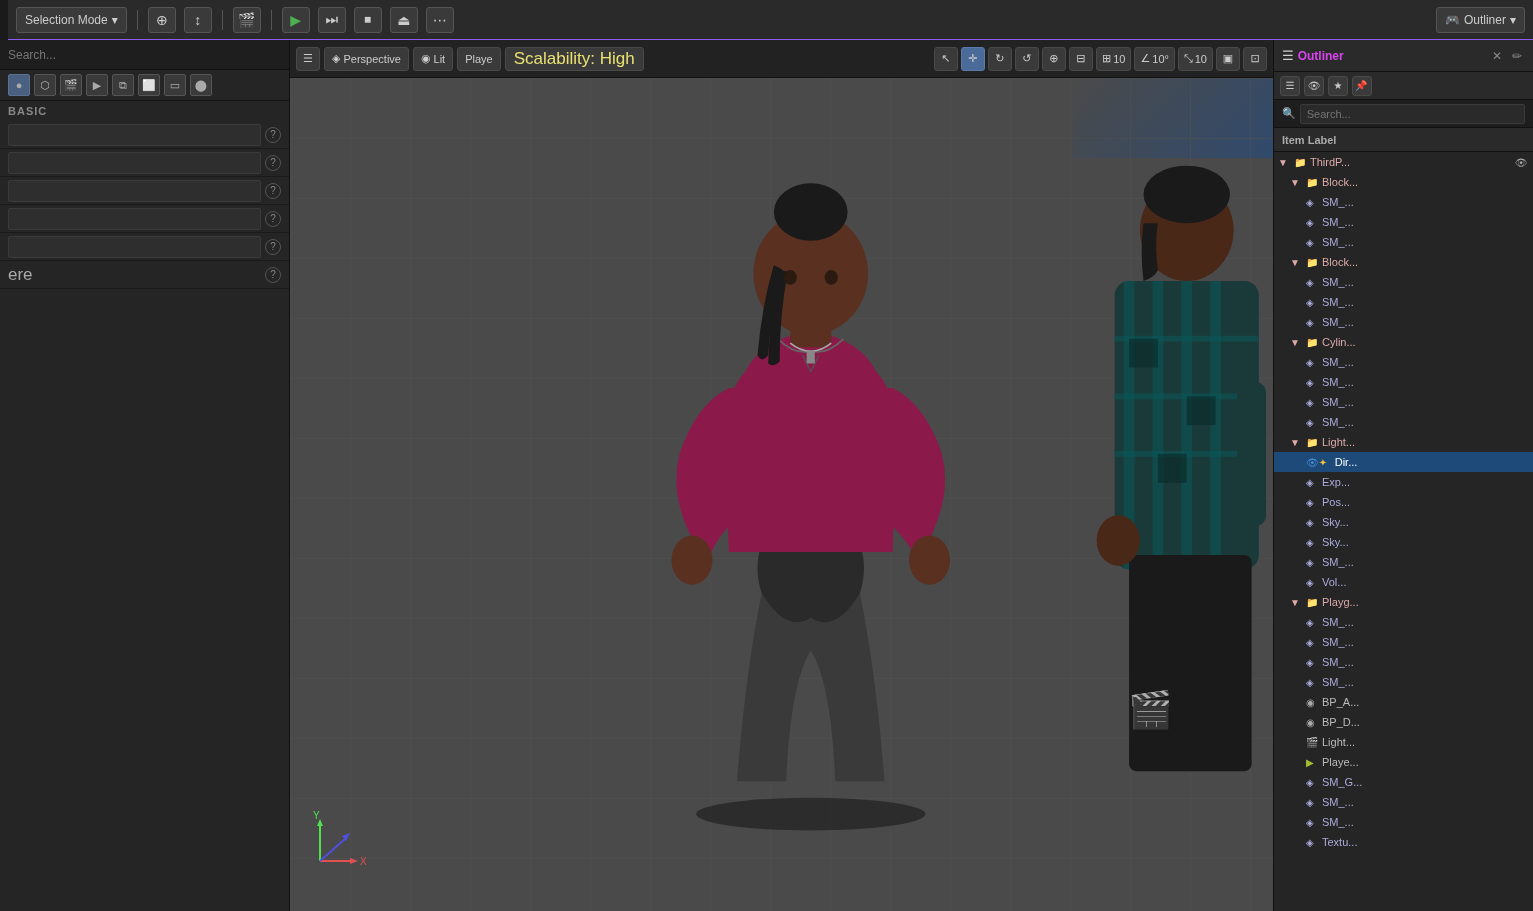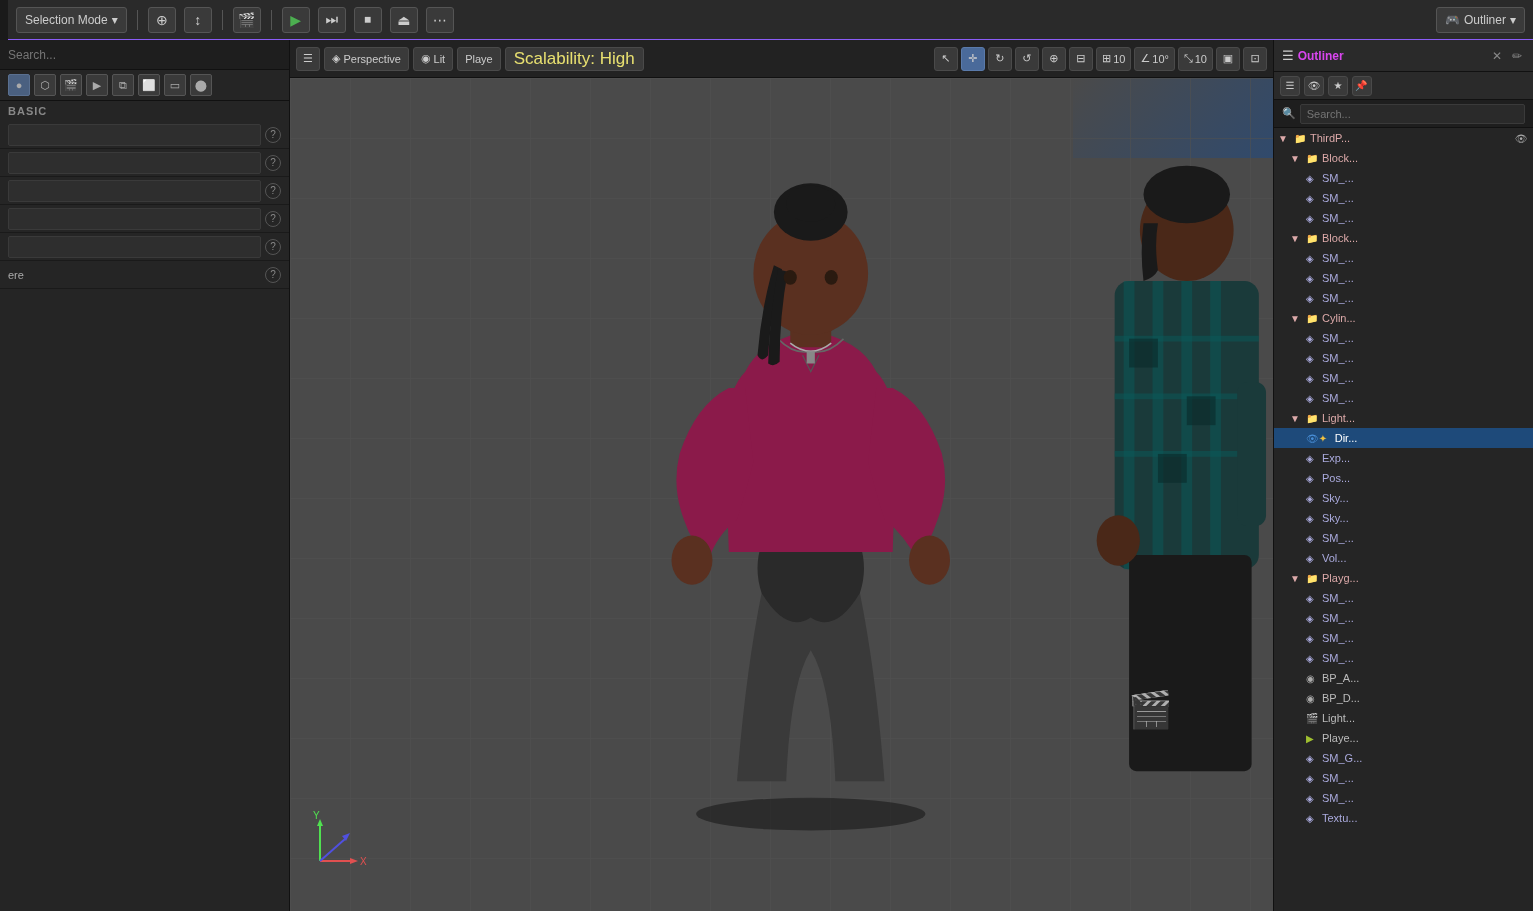--- a/index.html
+++ b/index.html
@@ -197,21 +197,21 @@
     }
     .sphere-item {
       display: flex;
       align-items: center;
       padding: 2px 8px;
       border-bottom: 1px solid #1a1a1a;
       height: 28px;
     }
     .sphere-label {
       flex: 1;
-      font-size: 11px;
+      font-size: 17px;
       color: #aaa;
     }
 
     
     .viewport {
       flex: 1;
       position: relative;
       background: #3a3a3a;
       overflow: hidden;
     }
@@ -687,20 +687,23 @@
       <button class="vp-icon-btn" style="width:20px;height:20px;font-size:10px;">👁</button>
       <button class="vp-icon-btn" style="width:20px;height:20px;font-size:10px;">★</button>
       <button class="vp-icon-btn" style="width:20px;height:20px;font-size:10px;">📌</button>
     </div>
 
     <div class="outliner-search">
       <span style="color:#666;font-size:11px;">🔍</span>
       <input type="text" placeholder="Search..." style="">
     </div>
 
+    <div class="item-label-bar">
+      <span>Item Label</span>
+    </div>
 
     <div class="outliner-tree">
 
       <div class="tree-item tree-folder">
         <span class="indent" style="width:4px"></span>
         <span class="icon">▼</span>
         <span class="icon">📁</span>
         <span class="label">ThirdP...</span>
         <span class="eye-icon visible">👁</span>
       </div>

